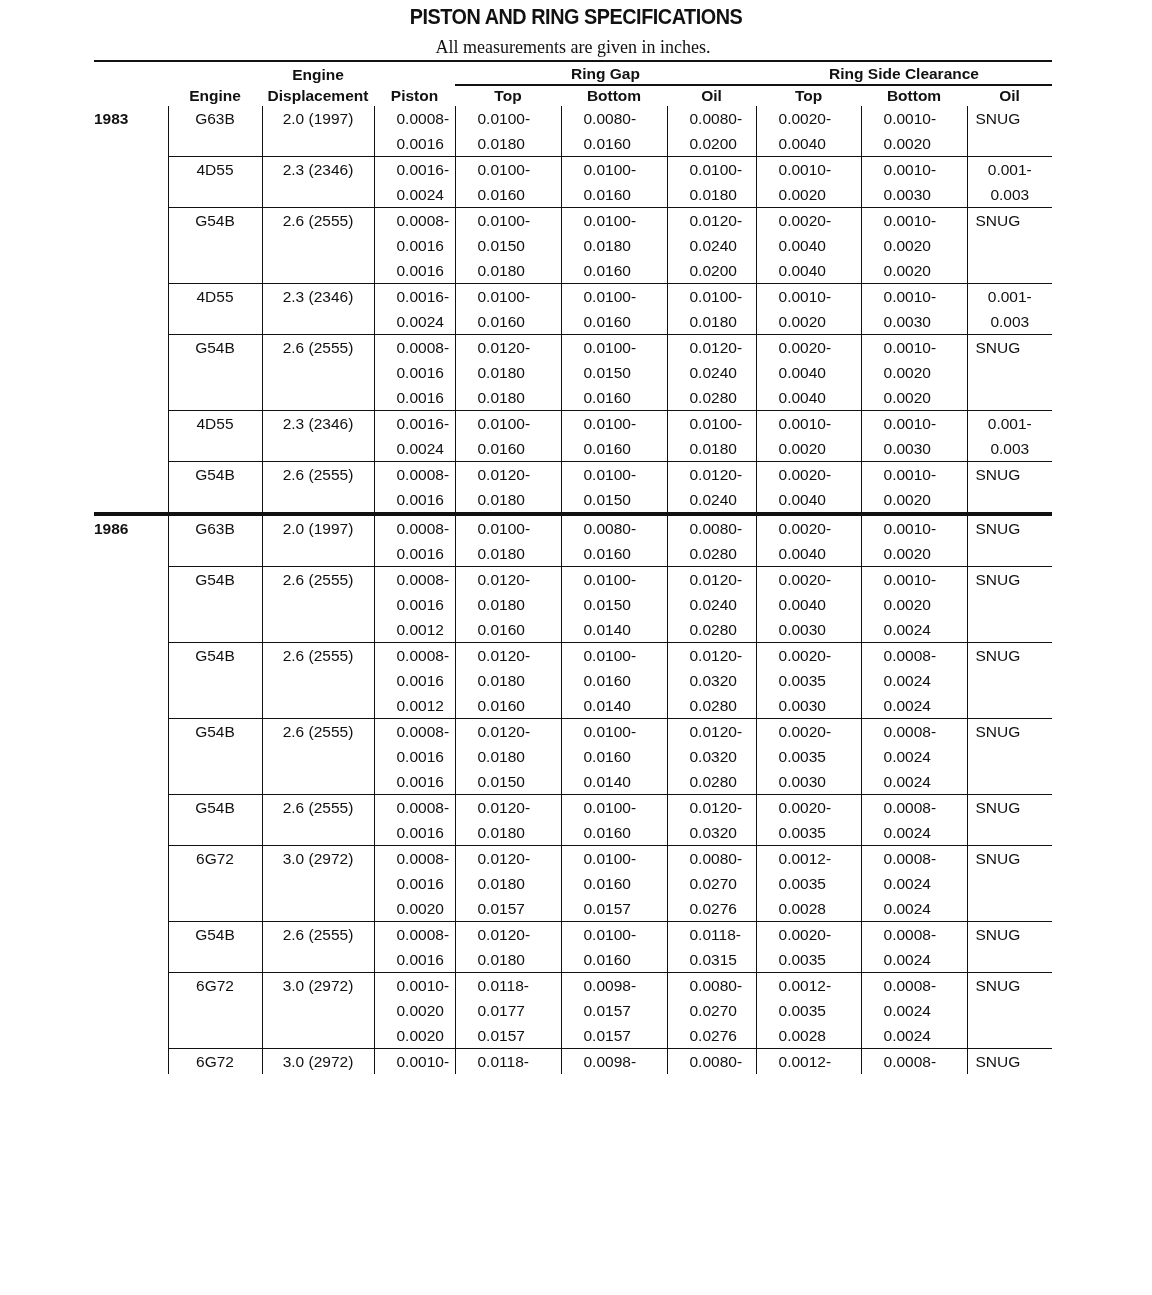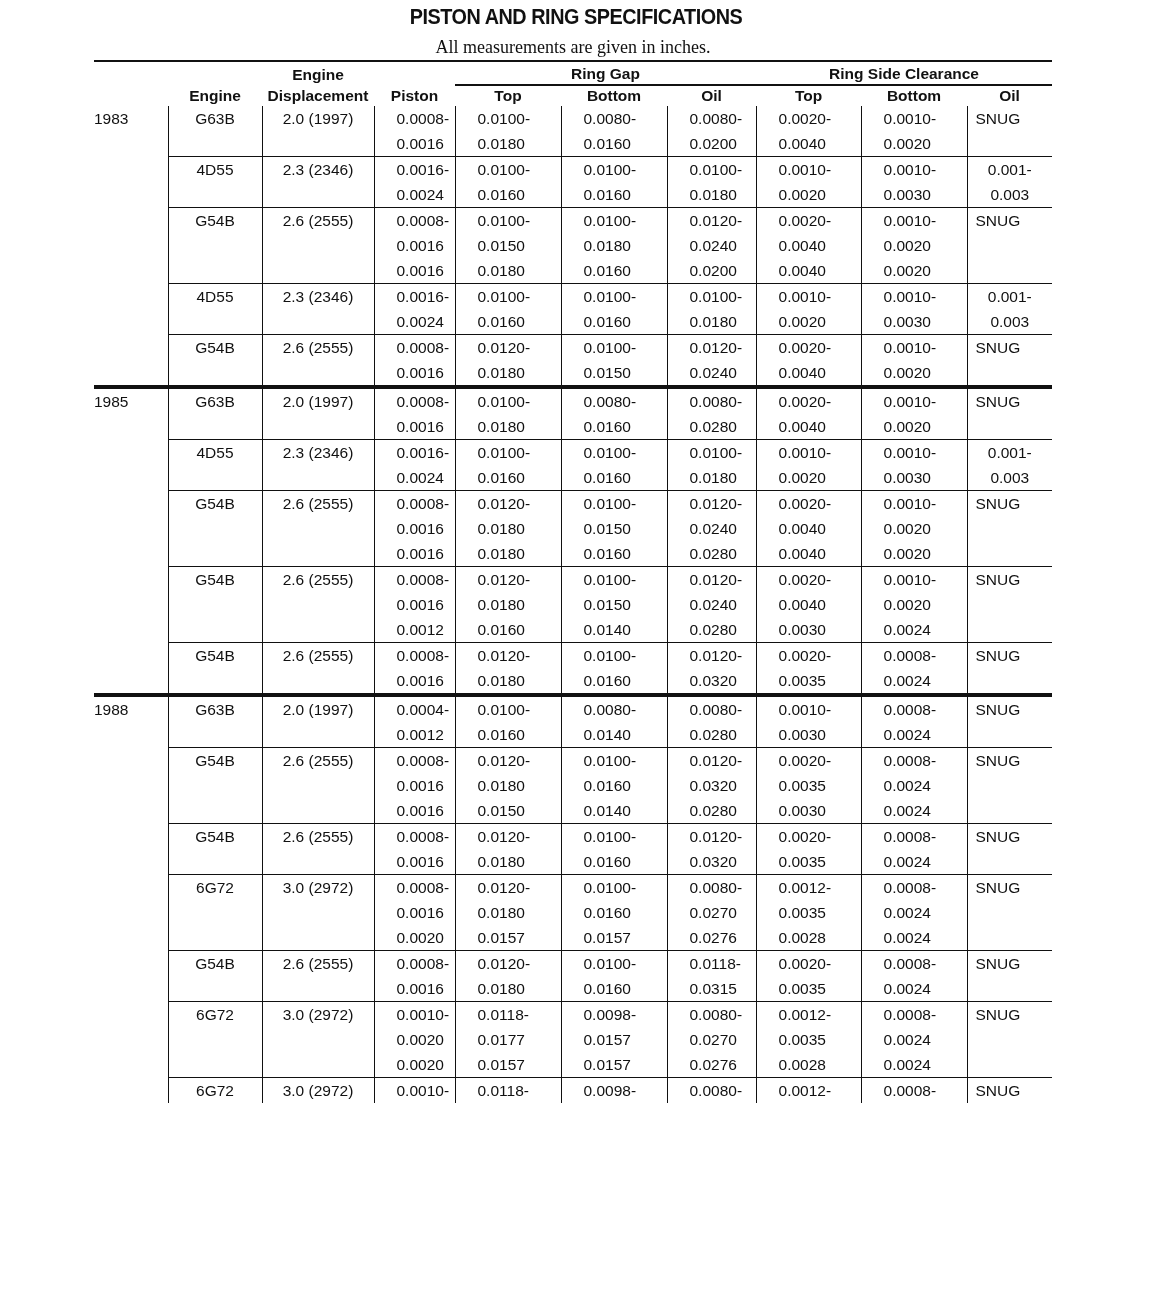--- a/index.html
+++ b/index.html
@@ -18,21 +18,21 @@
   table.spec col.c-rs2 { width:106px; }
   table.spec col.c-rs3 { width:85px; }
   thead th { font-weight:bold; font-size:15.5px; line-height:20px; padding:0; vertical-align:bottom; text-align:center; }
   thead tr.h0 { border-top:2px solid #111; }
   thead tr.h0 th { height:22px; }
   thead th.grp { border-bottom:2px solid #111; }
   thead tr.h2 th { padding-bottom:2px; }
   thead tr.h2 { border-bottom:4px solid #111; }
   thead th.year { text-align:left; }
   tbody td { height:25px; padding:0; line-height:25px; vertical-align:top; text-align:center; font-size:15.5px; }
-  tbody td.year { text-align:left; font-weight:normal; padding-left:0; }
+  tbody td.year { text-align:left; font-weight:bold; padding-left:0; }
   tbody td.cell { border-left:1px solid #111; }
   tbody td.val { text-align:left; padding-left:10px; }
   tbody td.snug { text-align:left; padding-left:8px; }
   tbody tr.eng-top td.cell { border-top:1.5px solid #111; }
   tbody tr.year-top td { border-top:4px solid #111; }
 </style>
 </head>
 <body>
 
 <div class="title">PISTON AND RING SPECIFICATIONS</div>
@@ -199,32 +199,20 @@
         <td class="cell"></td>
         <td class="cell"></td>
         <td class="cell val" style="padding-left: 22px;">0.0016</td>
         <td class="cell val" style="padding-left: 22px;">0.0180</td>
         <td class="cell val" style="padding-left: 22px;">0.0150</td>
         <td class="cell val" style="padding-left: 22px;">0.0240</td>
         <td class="cell val" style="padding-left: 22px;">0.0040</td>
         <td class="cell val" style="padding-left: 22px;">0.0020</td>
         <td class="cell snug"></td>
       </tr>
-      <tr class="year-top">
-        <td class="year">1985</td>
-        <td class="cell">G63B</td>
-        <td class="cell">2.0 (1997)</td>
-        <td class="cell val" style="padding-left: 22px;">0.0008-</td>
-        <td class="cell val" style="padding-left: 22px;">0.0100-</td>
-        <td class="cell val" style="padding-left: 22px;">0.0080-</td>
-        <td class="cell val" style="padding-left: 22px;">0.0080-</td>
-        <td class="cell val" style="padding-left: 22px;">0.0020-</td>
-        <td class="cell val" style="padding-left: 22px;">0.0010-</td>
-        <td class="cell snug">SNUG</td>
-      </tr>
       <tr>
         <td class="year"></td>
         <td class="cell"></td>
         <td class="cell"></td>
         <td class="cell val" style="padding-left: 22px;">0.0016</td>
         <td class="cell val" style="padding-left: 22px;">0.0180</td>
         <td class="cell val" style="padding-left: 22px;">0.0160</td>
         <td class="cell val" style="padding-left: 22px;">0.0280</td>
         <td class="cell val" style="padding-left: 22px;">0.0040</td>
         <td class="cell val" style="padding-left: 22px;">0.0020</td>
@@ -271,20 +259,32 @@
         <td class="cell"></td>
         <td class="cell"></td>
         <td class="cell val" style="padding-left: 22px;">0.0016</td>
         <td class="cell val" style="padding-left: 22px;">0.0180</td>
         <td class="cell val" style="padding-left: 22px;">0.0150</td>
         <td class="cell val" style="padding-left: 22px;">0.0240</td>
         <td class="cell val" style="padding-left: 22px;">0.0040</td>
         <td class="cell val" style="padding-left: 22px;">0.0020</td>
         <td class="cell snug"></td>
       </tr>
+      <tr class="year-top">
+        <td class="year">1986</td>
+        <td class="cell">G63B</td>
+        <td class="cell">2.0 (1997)</td>
+        <td class="cell val" style="padding-left: 22px;">0.0008-</td>
+        <td class="cell val" style="padding-left: 22px;">0.0100-</td>
+        <td class="cell val" style="padding-left: 22px;">0.0080-</td>
+        <td class="cell val" style="padding-left: 22px;">0.0080-</td>
+        <td class="cell val" style="padding-left: 22px;">0.0020-</td>
+        <td class="cell val" style="padding-left: 22px;">0.0010-</td>
+        <td class="cell snug">SNUG</td>
+      </tr>
       <tr>
         <td class="year"></td>
         <td class="cell"></td>
         <td class="cell"></td>
         <td class="cell val" style="padding-left: 22px;">0.0016</td>
         <td class="cell val" style="padding-left: 22px;">0.0180</td>
         <td class="cell val" style="padding-left: 22px;">0.0160</td>
         <td class="cell val" style="padding-left: 22px;">0.0280</td>
         <td class="cell val" style="padding-left: 22px;">0.0040</td>
         <td class="cell val" style="padding-left: 22px;">0.0020</td>
@@ -342,32 +342,20 @@
         <td class="year"></td>
         <td class="cell"></td>
         <td class="cell"></td>
         <td class="cell val" style="padding-left: 22px;">0.0016</td>
         <td class="cell val" style="padding-left: 22px;">0.0180</td>
         <td class="cell val" style="padding-left: 22px;">0.0160</td>
         <td class="cell val" style="padding-left: 22px;">0.0320</td>
         <td class="cell val" style="padding-left: 22px;">0.0035</td>
         <td class="cell val" style="padding-left: 22px;">0.0024</td>
         <td class="cell snug"></td>
-      </tr>
-      <tr class="year-top">
-        <td class="year">1988</td>
-        <td class="cell">G63B</td>
-        <td class="cell">2.0 (1997)</td>
-        <td class="cell val" style="padding-left: 22px;">0.0004-</td>
-        <td class="cell val" style="padding-left: 22px;">0.0100-</td>
-        <td class="cell val" style="padding-left: 22px;">0.0080-</td>
-        <td class="cell val" style="padding-left: 22px;">0.0080-</td>
-        <td class="cell val" style="padding-left: 22px;">0.0010-</td>
-        <td class="cell val" style="padding-left: 22px;">0.0008-</td>
-        <td class="cell snug">SNUG</td>
       </tr>
       <tr>
         <td class="year"></td>
         <td class="cell"></td>
         <td class="cell"></td>
         <td class="cell val" style="padding-left: 22px;">0.0012</td>
         <td class="cell val" style="padding-left: 22px;">0.0160</td>
         <td class="cell val" style="padding-left: 22px;">0.0140</td>
         <td class="cell val" style="padding-left: 22px;">0.0280</td>
         <td class="cell val" style="padding-left: 22px;">0.0030</td>

